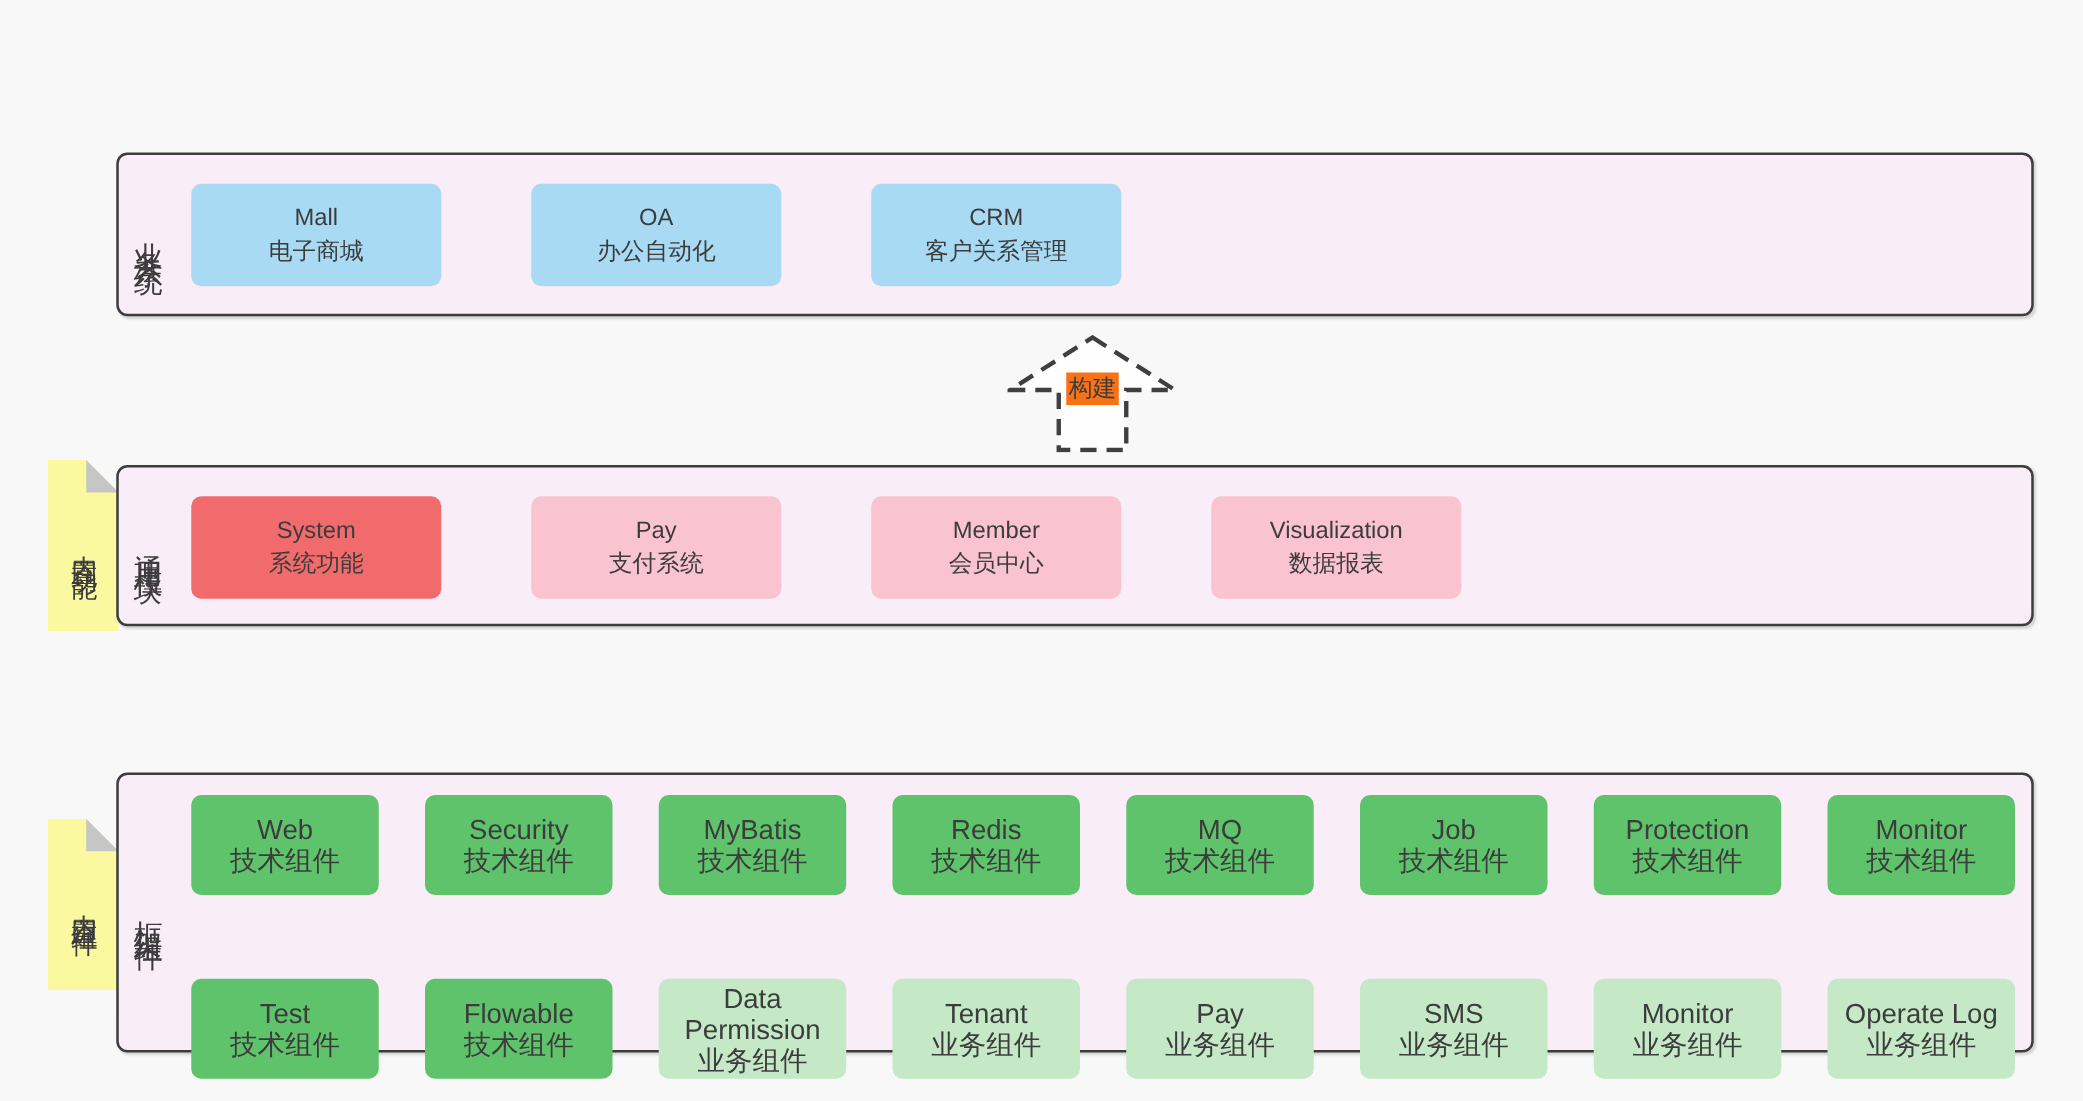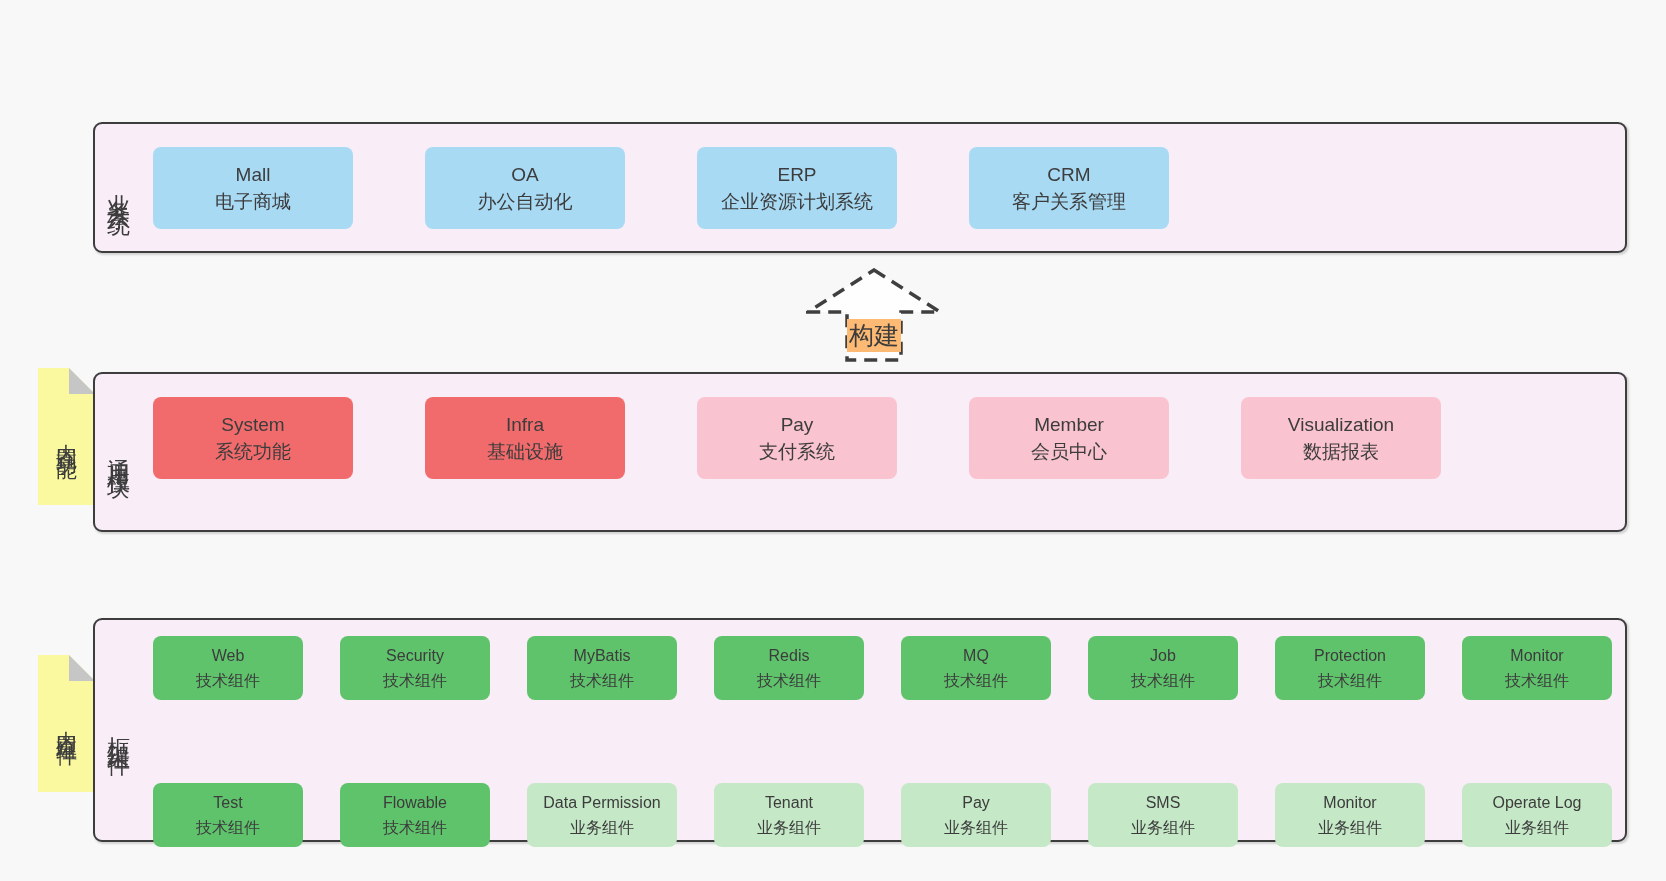--- a/index.html
+++ b/index.html
@@ -22,21 +22,21 @@
     left: 93px;
     width: 1534px;
     background: var(--panel-bg, #f9edf7);
     border: 2.5px solid var(--panel-border, #3d3d3d);
     border-radius: 9px;
     box-sizing: border-box;
     z-index: 2;
     box-shadow: 1.5px 1.5px 2px rgba(0,0,0,0.15);
   }
   .panel-top    { top: 122px; height: 131px; }
-  .panel-middle { top: 372px; height: 160px; }
+  .panel-middle { top: 372px; height: 129px; }
   .panel-bottom { top: 618px; height: 224px; }
 
   .vlabel {
     position: absolute;
     left: 9px;
     top: 50%;
     transform: translateY(-50%);
     writing-mode: vertical-rl;
     text-orientation: upright;
     font-size: 23px;
@@ -66,21 +66,21 @@
     border-radius: 8px;
     display: flex;
     flex-direction: column;
     align-items: center;
     justify-content: center;
     text-align: center;
     color: var(--text, #3c3c3c);
     box-sizing: border-box;
   }
   .bx-lg { width: 200px; height: 82px; font-size: 19px; line-height: 27px; padding: 0 8px; }
-  .bx-sm { width: 150px; height: 64px; font-size: 16px; line-height: 25px; padding: 0 12px; }
+  .bx-sm { width: 150px; height: 80px; font-size: 22px; line-height: 25px; padding: 0 12px; }
   .c-blue   { background: var(--blue,   #a8daf4); }
   .c-red    { background: var(--red,    #f26b6c); }
   .c-pink   { background: var(--pink,   #f9c3cf); }
   .c-green  { background: var(--green,  #5fc36c); }
   .c-lgreen { background: var(--light-green, #c5e8c7); }
 
   
   .arrow {
     position: absolute;
     width: 136px;
@@ -93,25 +93,25 @@
   .arrow polygon {
     fill: #fefefe;
     stroke: var(--arrow, #3f3f3f);
     stroke-width: 3.5;
     stroke-dasharray: 13 8;
     stroke-linejoin: miter;
   }
   .arrow-label {
     position: absolute;
     left: 50%;
-    top: 51px;
+    top: 30px;
     transform: translateX(-50%);
-    background: #fdba74;
+    background: #f97316;
     padding: 0 2px;
-    font-size: 25px;
+    font-size: 19px;
     white-space: nowrap;
     color: var(--text, #3c3c3c);
   }
 
   
   .sticky {
     position: absolute;
     left: 38px;
     width: 57px;
     height: 137px;
@@ -150,24 +150,20 @@
     <div class="boxrow">
       <div class="bx bx-lg c-blue">
         <div>Mall</div>
         <div>电子商城</div>
       </div>
       <div class="bx bx-lg c-blue">
         <div>OA</div>
         <div>办公自动化</div>
       </div>
       <div class="bx bx-lg c-blue">
-        <div>ERP</div>
-        <div>企业资源计划系统</div>
-      </div>
-      <div class="bx bx-lg c-blue">
         <div>CRM</div>
         <div>客户关系管理</div>
       </div>
     </div>
   </section>
 
   <div class="arrow arrow-build">
     <svg viewBox="0 0 136 94">
       <polygon points="68,2 134,44 95,44 95,92 41,92 41,44 2,44"></polygon>
     </svg>
@@ -178,24 +174,20 @@
     <span class="sticky-label">内置功能</span>
   </div>
 
   <section class="panel panel-middle">
     <div class="vlabel">通用模块</div>
     <div class="boxrow">
       <div class="bx bx-lg c-red">
         <div>System</div>
         <div>系统功能</div>
       </div>
-      <div class="bx bx-lg c-red">
-        <div>Infra</div>
-        <div>基础设施</div>
-      </div>
       <div class="bx bx-lg c-pink">
         <div>Pay</div>
         <div>支付系统</div>
       </div>
       <div class="bx bx-lg c-pink">
         <div>Member</div>
         <div>会员中心</div>
       </div>
       <div class="bx bx-lg c-pink">
         <div>Visualization</div>

